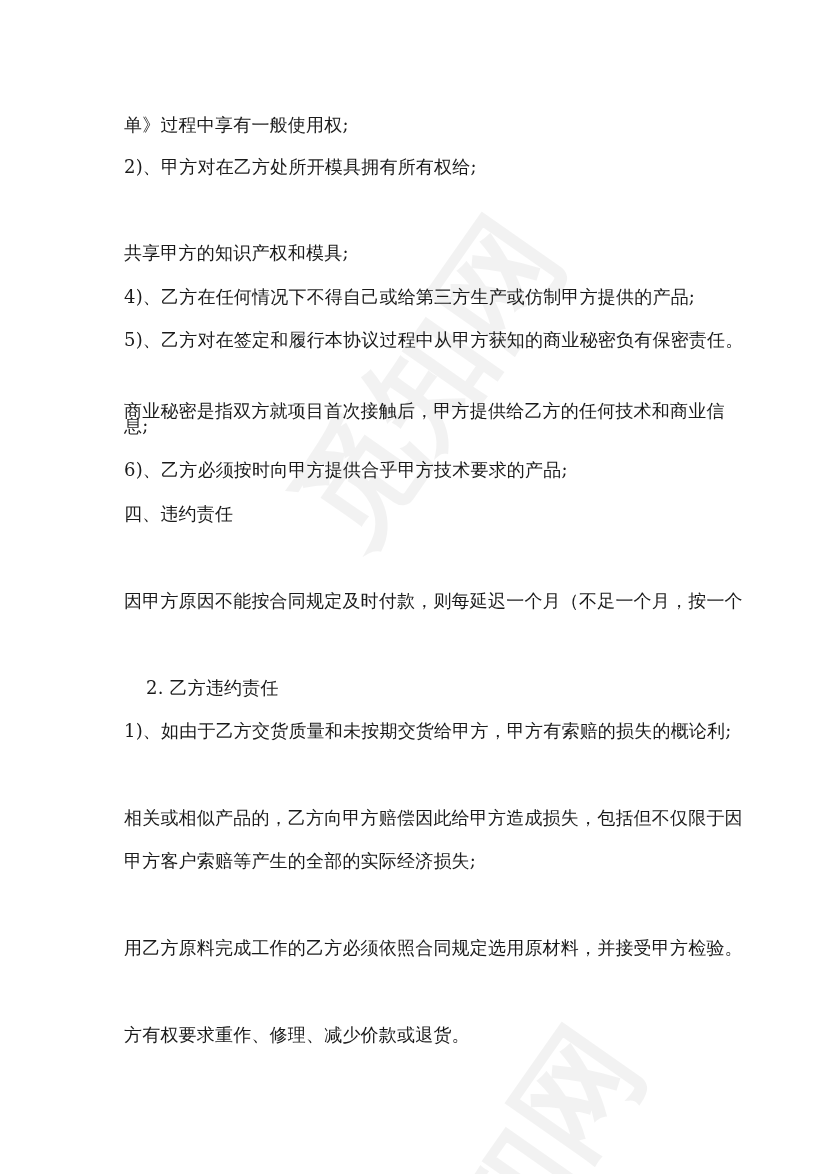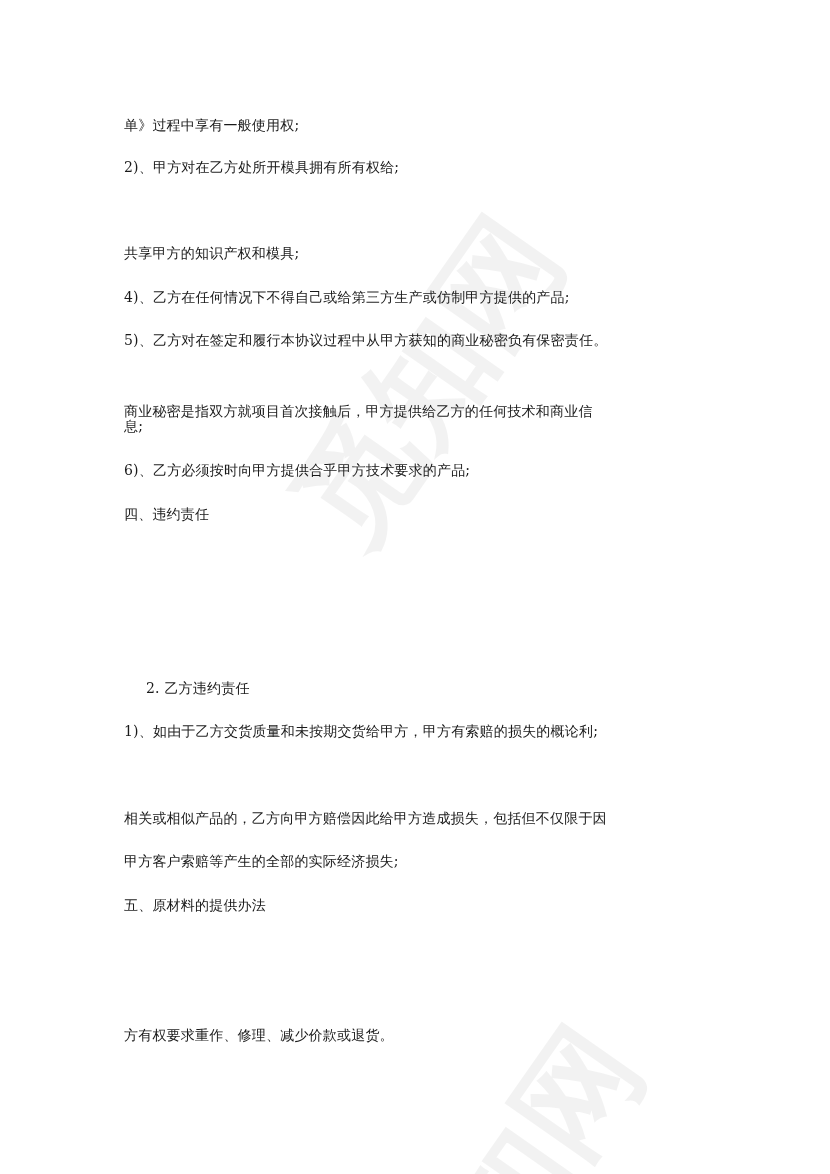--- a/index.html
+++ b/index.html
@@ -1,19 +1,19 @@
 <!DOCTYPE html>
 <html><head>
 <meta charset="utf-8">
 <style>
   html, body { margin: 0; padding: 0; background: #ffffff; }
   body { width: 830px; height: 1174px; position: relative; overflow: hidden;
          font-family: "DejaVu Serif", "Liberation Serif", serif; color: #1a1a1a; }
   .page { position: absolute; left: 0; top: 0; width: 830px; height: 1174px; background: #fff; }
-  .line { position: absolute; left: 124px; font-size: 14px; line-height: 24px; white-space: nowrap; letter-spacing: 0.2px; }
+  .line { position: absolute; left: 124px; font-size: 18px; line-height: 24px; white-space: nowrap; letter-spacing: 0.2px; }
   .indent { left: 146px; }
   .gap { display: inline-block; width: 120px; }
   .watermark { position: absolute; color: rgba(0,0,0,0.05); font-family: "DejaVu Sans", sans-serif;
                font-size: 120px; font-weight: bold; transform: rotate(-55deg); transform-origin: center;
                white-space: nowrap; pointer-events: none; user-select: none; }
 </style>
 </head>
 <body>
 
 <div class="page">
@@ -25,19 +25,20 @@
   <div class="line" style="top:155px;">2)、甲方对在乙方处所开模具拥有所有权给;</div>
   <div class="line" style="top:241px;">共享甲方的知识产权和模具;</div>
   <div class="line" style="top:285px;">4)、乙方在任何情况下不得自己或给第三方生产或仿制甲方提供的产品;</div>
   <div class="line" style="top:328px;">5)、乙方对在签定和履行本协议过程中从甲方获知的商业秘密负有保密责任。</div>
   <div class="line" style="top:371px;margin-top:28px;">商业秘密是指双方就项目首次接触后，甲方提供给乙方的任何技术和商业信</div>
   <div class="line" style="top:414px;">息;</div>
   <div class="line" style="top:458px;">6)、乙方必须按时向甲方提供合乎甲方技术要求的产品;</div>
   <div class="line" style="top:502px;">四、违约责任</div>
 
 
+  <div class="line" style="top:589px;">因甲方原因不能按合同规定及时付款，则每延迟一个月（不足一个月，按一个</div>
   <div class="line indent" style="top:676px;">2.  乙方违约责任</div>
   <div class="line" style="top:719px;">1)、如由于乙方交货质量和未按期交货给甲方，甲方有索赔的损失的概论利;</div>
   <div class="line" style="top:806px;">相关或相似产品的，乙方向甲方赔偿因此给甲方造成损失，包括但不仅限于因</div>
   <div class="line" style="top:849px;text-align:center;">甲方客户索赔等产生的全部的实际经济损失;</div>
-  <div class="line" style="top:893px;">五、原材料的提供办法</div>
+  <div class="line" style="top:936px;">用乙方原料完成工作的乙方必须依照合同规定选用原材料，并接受甲方检验。</div>
   <div class="line" style="top:1023px;">方有权要求重作、修理、减少价款或退货。</div>
 </div>
 
 </body></html>

